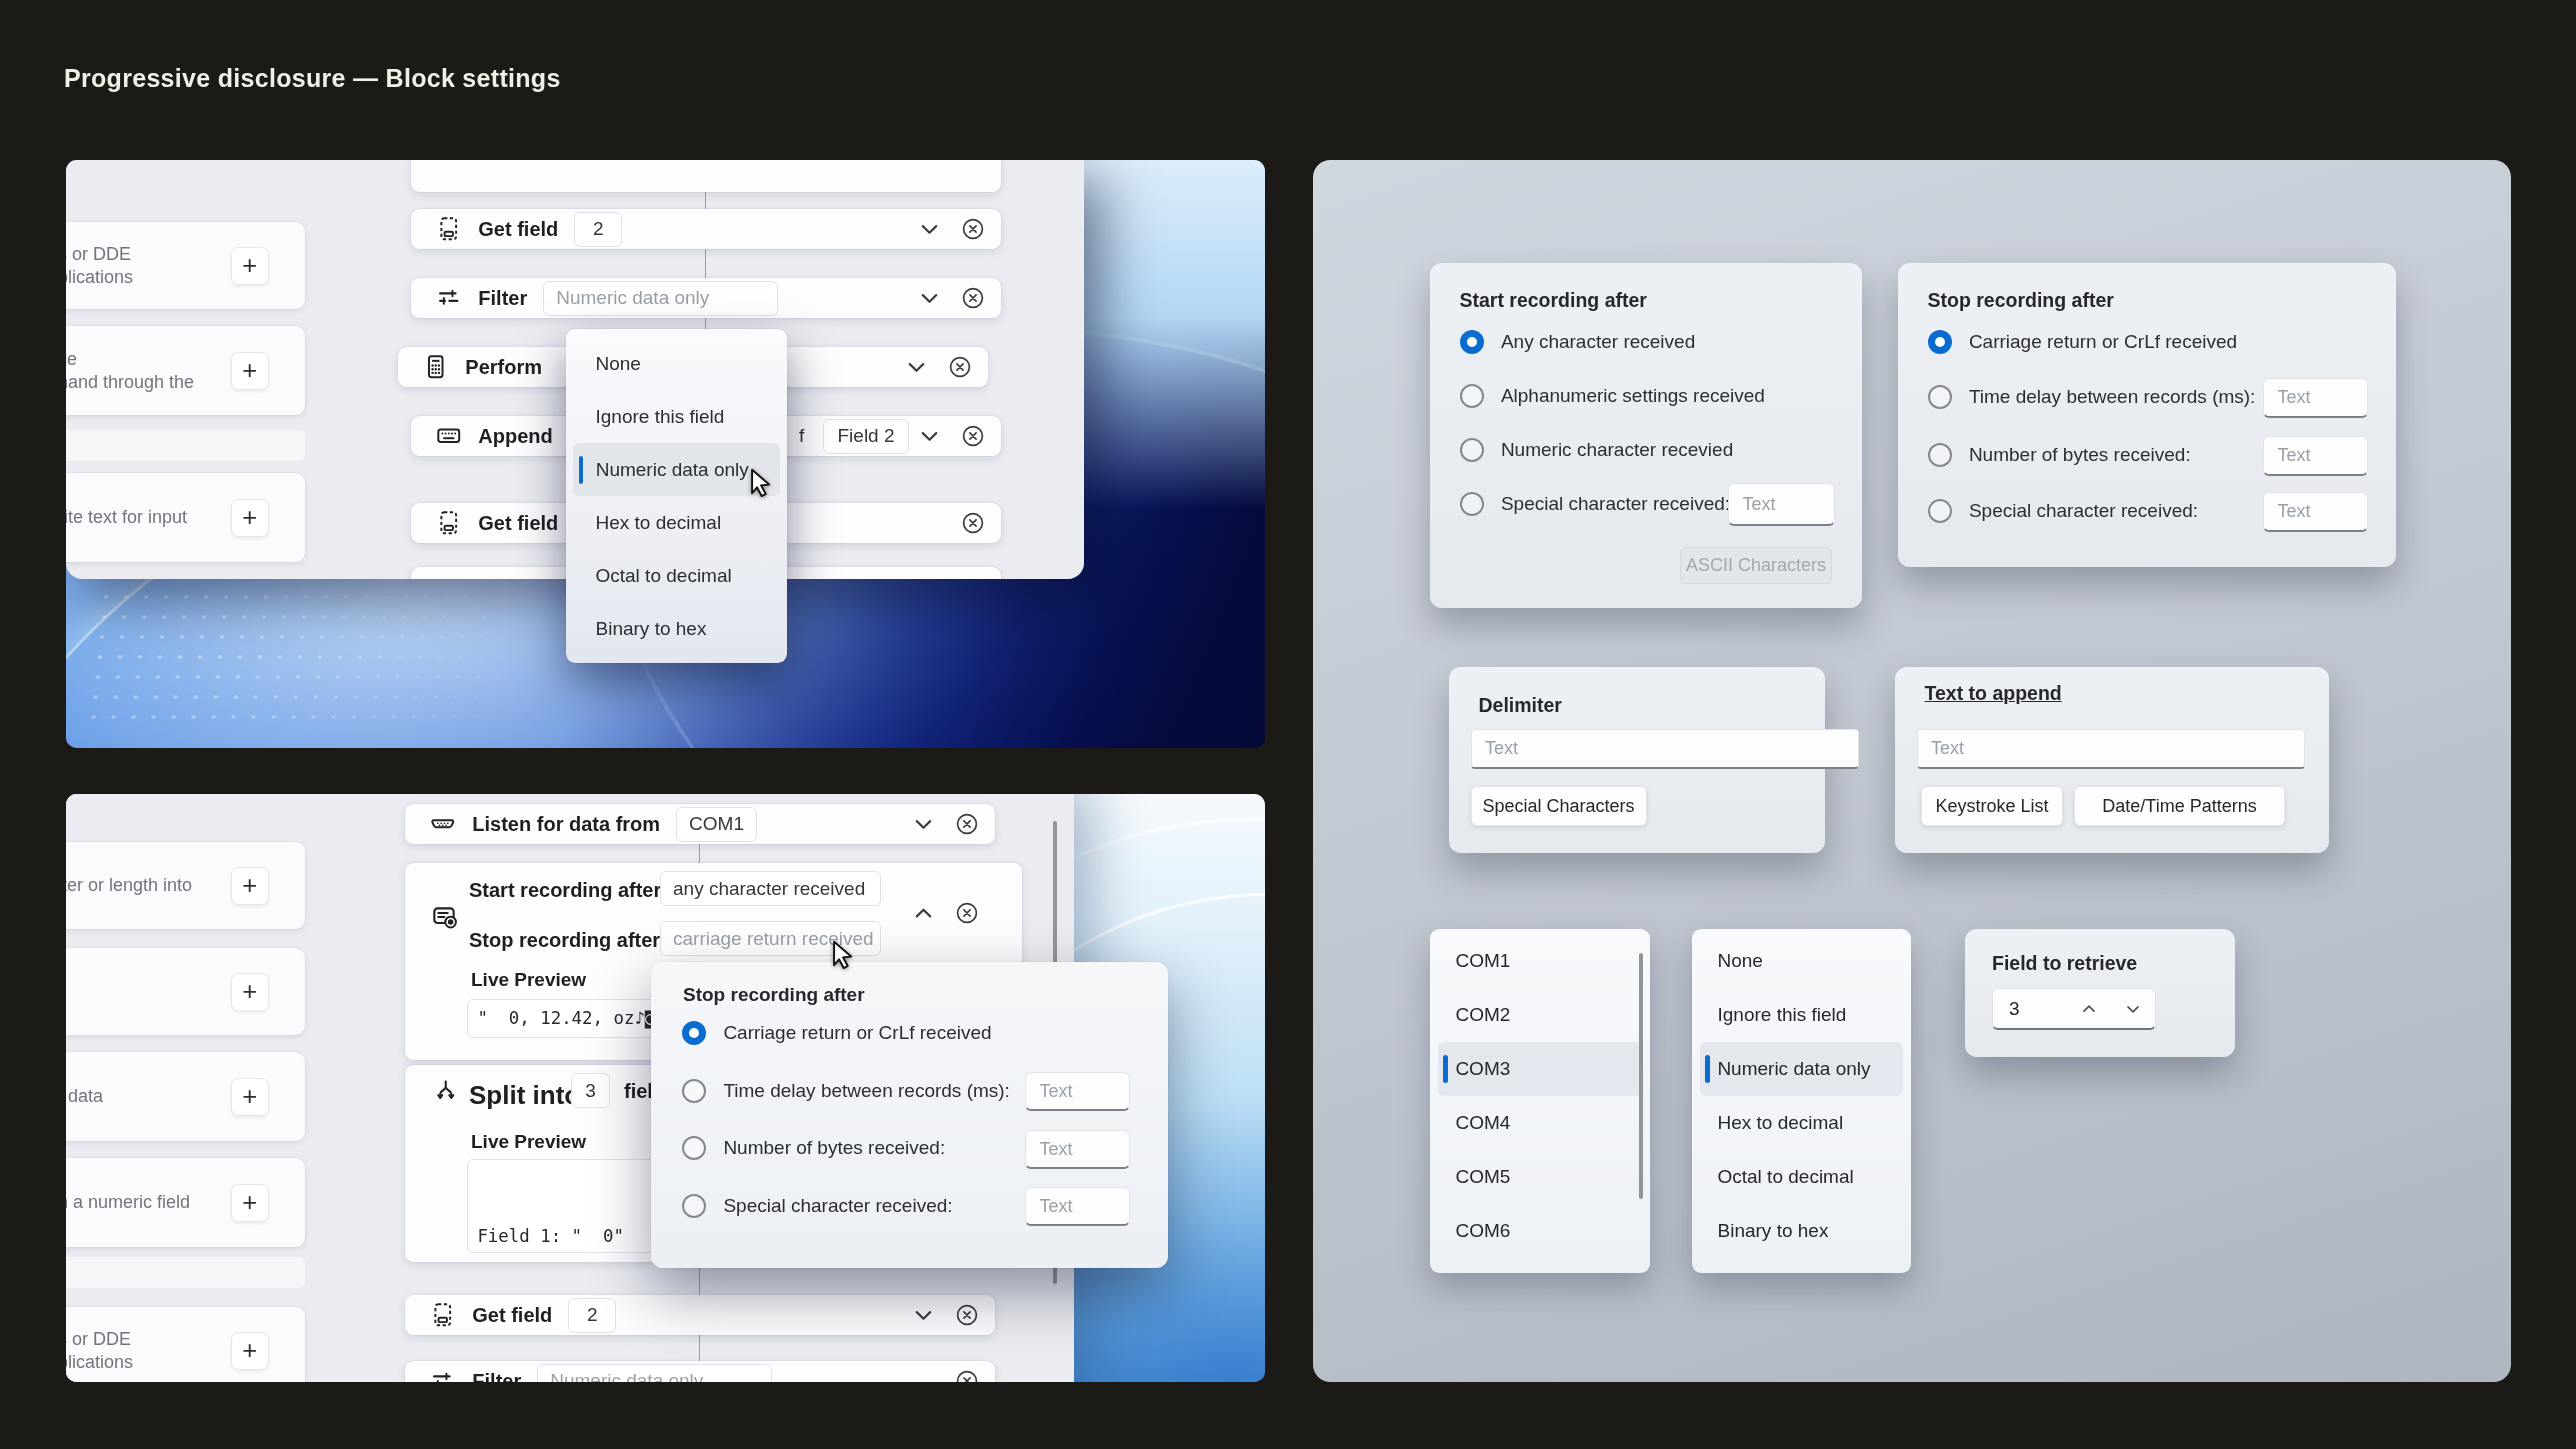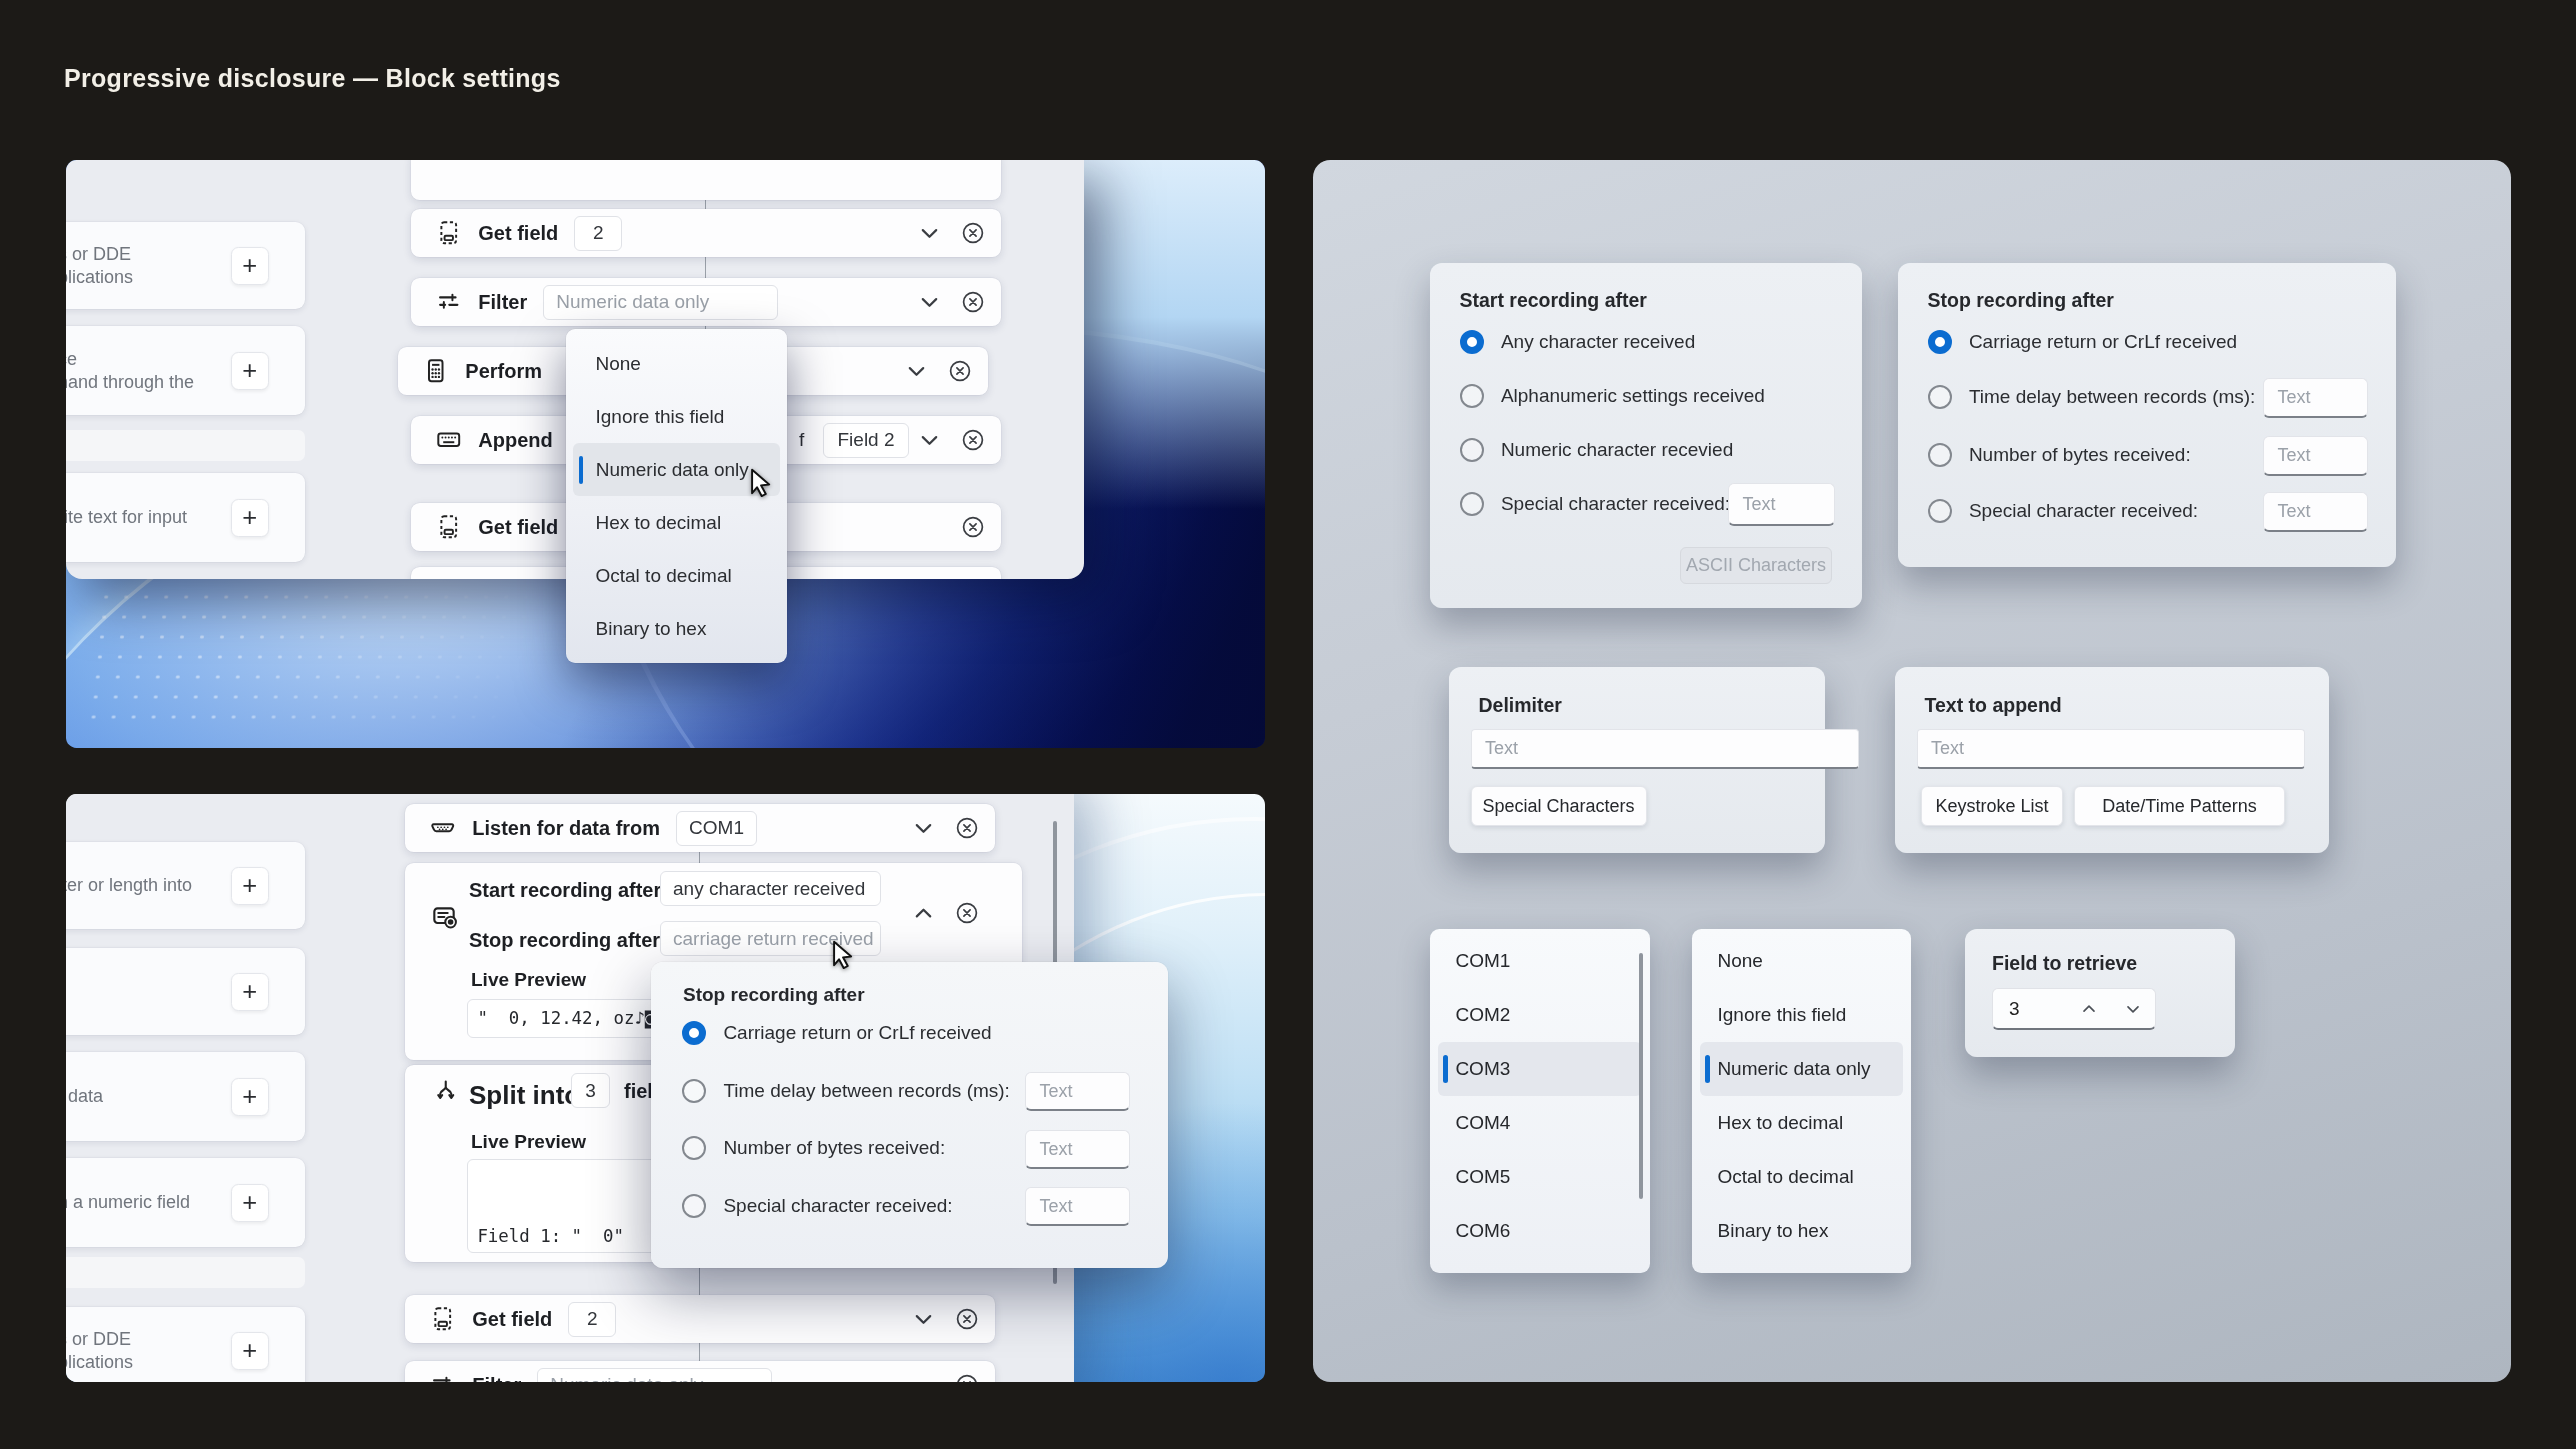--- a/index.html
+++ b/index.html
@@ -25,21 +25,21 @@
   .wp2 .arc1{position:absolute;right:-376px;bottom:-255px;width:738px;height:738px;border-radius:50%;border:3.4px solid rgba(255,255,255,.8);}
   .wp2 .arc2{position:absolute;right:-429px;bottom:-315px;width:872px;height:872px;border-radius:50%;border:4.7px solid rgba(255,255,255,.55);}
   .wp2 .glow{position:absolute;right:0;bottom:0;width:335px;height:282px;background:radial-gradient(ellipse at 90% 100%,rgba(40,110,205,.55),rgba(40,110,205,0) 70%);}
   
   .appwin{position:absolute;background:#eaecf1;}
   #win1{left:0;top:0;width:1018px;height:419px;border-radius:0 0 16px 16px;box-shadow:17.4px 20px 54px rgba(4,10,40,.5);overflow:hidden;z-index:1;}
   #win2{left:0;top:-16px;width:1008px;height:621px;border-radius:16px;box-shadow:17.4px 6.7px 54px rgba(30,60,110,.35);z-index:1;}
   
   .row,.xcard{position:absolute;background:#fdfdfe;border-radius:8.7px;
     box-shadow:0 2.7px 8px rgba(25,35,70,.12),0 0 0 0.7px rgba(20,30,60,.045);}
-  .row{width:590px;height:48px;display:flex;align-items:center;}
+  .row{width:590px;height:40px;display:flex;align-items:center;}
   .ric{margin-left:23px;width:29.5px;flex:none;display:flex;}
   .rlabel{margin-left:14.8px;font-size:20px;font-weight:600;color:#1d1f23;white-space:nowrap;}
   .vbox{background:#fff;border:1.3px solid #e0e2e7;border-radius:6px;height:35px;display:flex;align-items:center;
     padding:0 12px;font-size:19px;color:#33363b;box-sizing:border-box;white-space:nowrap;}
   .vbox.ghost{color:#9aa0a8;}
   .chev,.closei{position:absolute;top:50%;transform:translateY(-50%);display:flex;}
   .connline{position:absolute;width:1.3px;background:#9aa0a8;}
   
   .scard{position:absolute;left:-17.4px;width:256px;background:#fafbfd;border-radius:9.4px;
     box-shadow:0 2px 6.7px rgba(25,35,70,.09),0 0 0 0.7px rgba(20,30,60,.03);z-index:2;}
@@ -511,21 +511,21 @@
     <input class="tbox" style="left: 365px; top: 229px; width: 105px; height: 40px;" placeholder="Text">
   </div>
 
   <div class="card" style="left:111px;top:507px;width:376px;height:186px;margin-left:25px;">
     <span class="ctitle" style="left:29.5px;top:27px;">Delimiter</span>
     <input class="tbox" style="left: 21.5px; top: 62px; width: 388px; height: 40px; border-radius: 4px;" placeholder="Text">
     <div class="wbtn" style="left:21.5px;top:119px;width:174px;height:38px;">Special Characters</div>
   </div>
 
   <div class="card" style="left:582px;top:507px;width:434px;height:186px;">
-    <span class="ctitle" style="left:29.5px;top:27px;">Text to append</span>
+    <span class="ctitle" style="left:29.5px;top:15px;text-decoration:underline;">Text to append</span>
     <input class="tbox" style="left: 21.5px; top: 62px; width: 388px; height: 40px; border-radius: 4px;" placeholder="Text">
     <div class="wbtn" style="left:26px;top:119px;width:140px;height:38px;">Keystroke List</div>
     <div class="wbtn" style="left:179px;top:119px;width:209px;height:38px;">Date/Time Patterns</div>
   </div>
 
   <div class="plist" style="left:117px;top:769px;width:220px;height:333px;">
     <div class="pitem">COM1</div>
     <div class="pitem">COM2</div>
     <div class="pitem sel">COM3</div>
     <div class="pitem">COM4</div>

